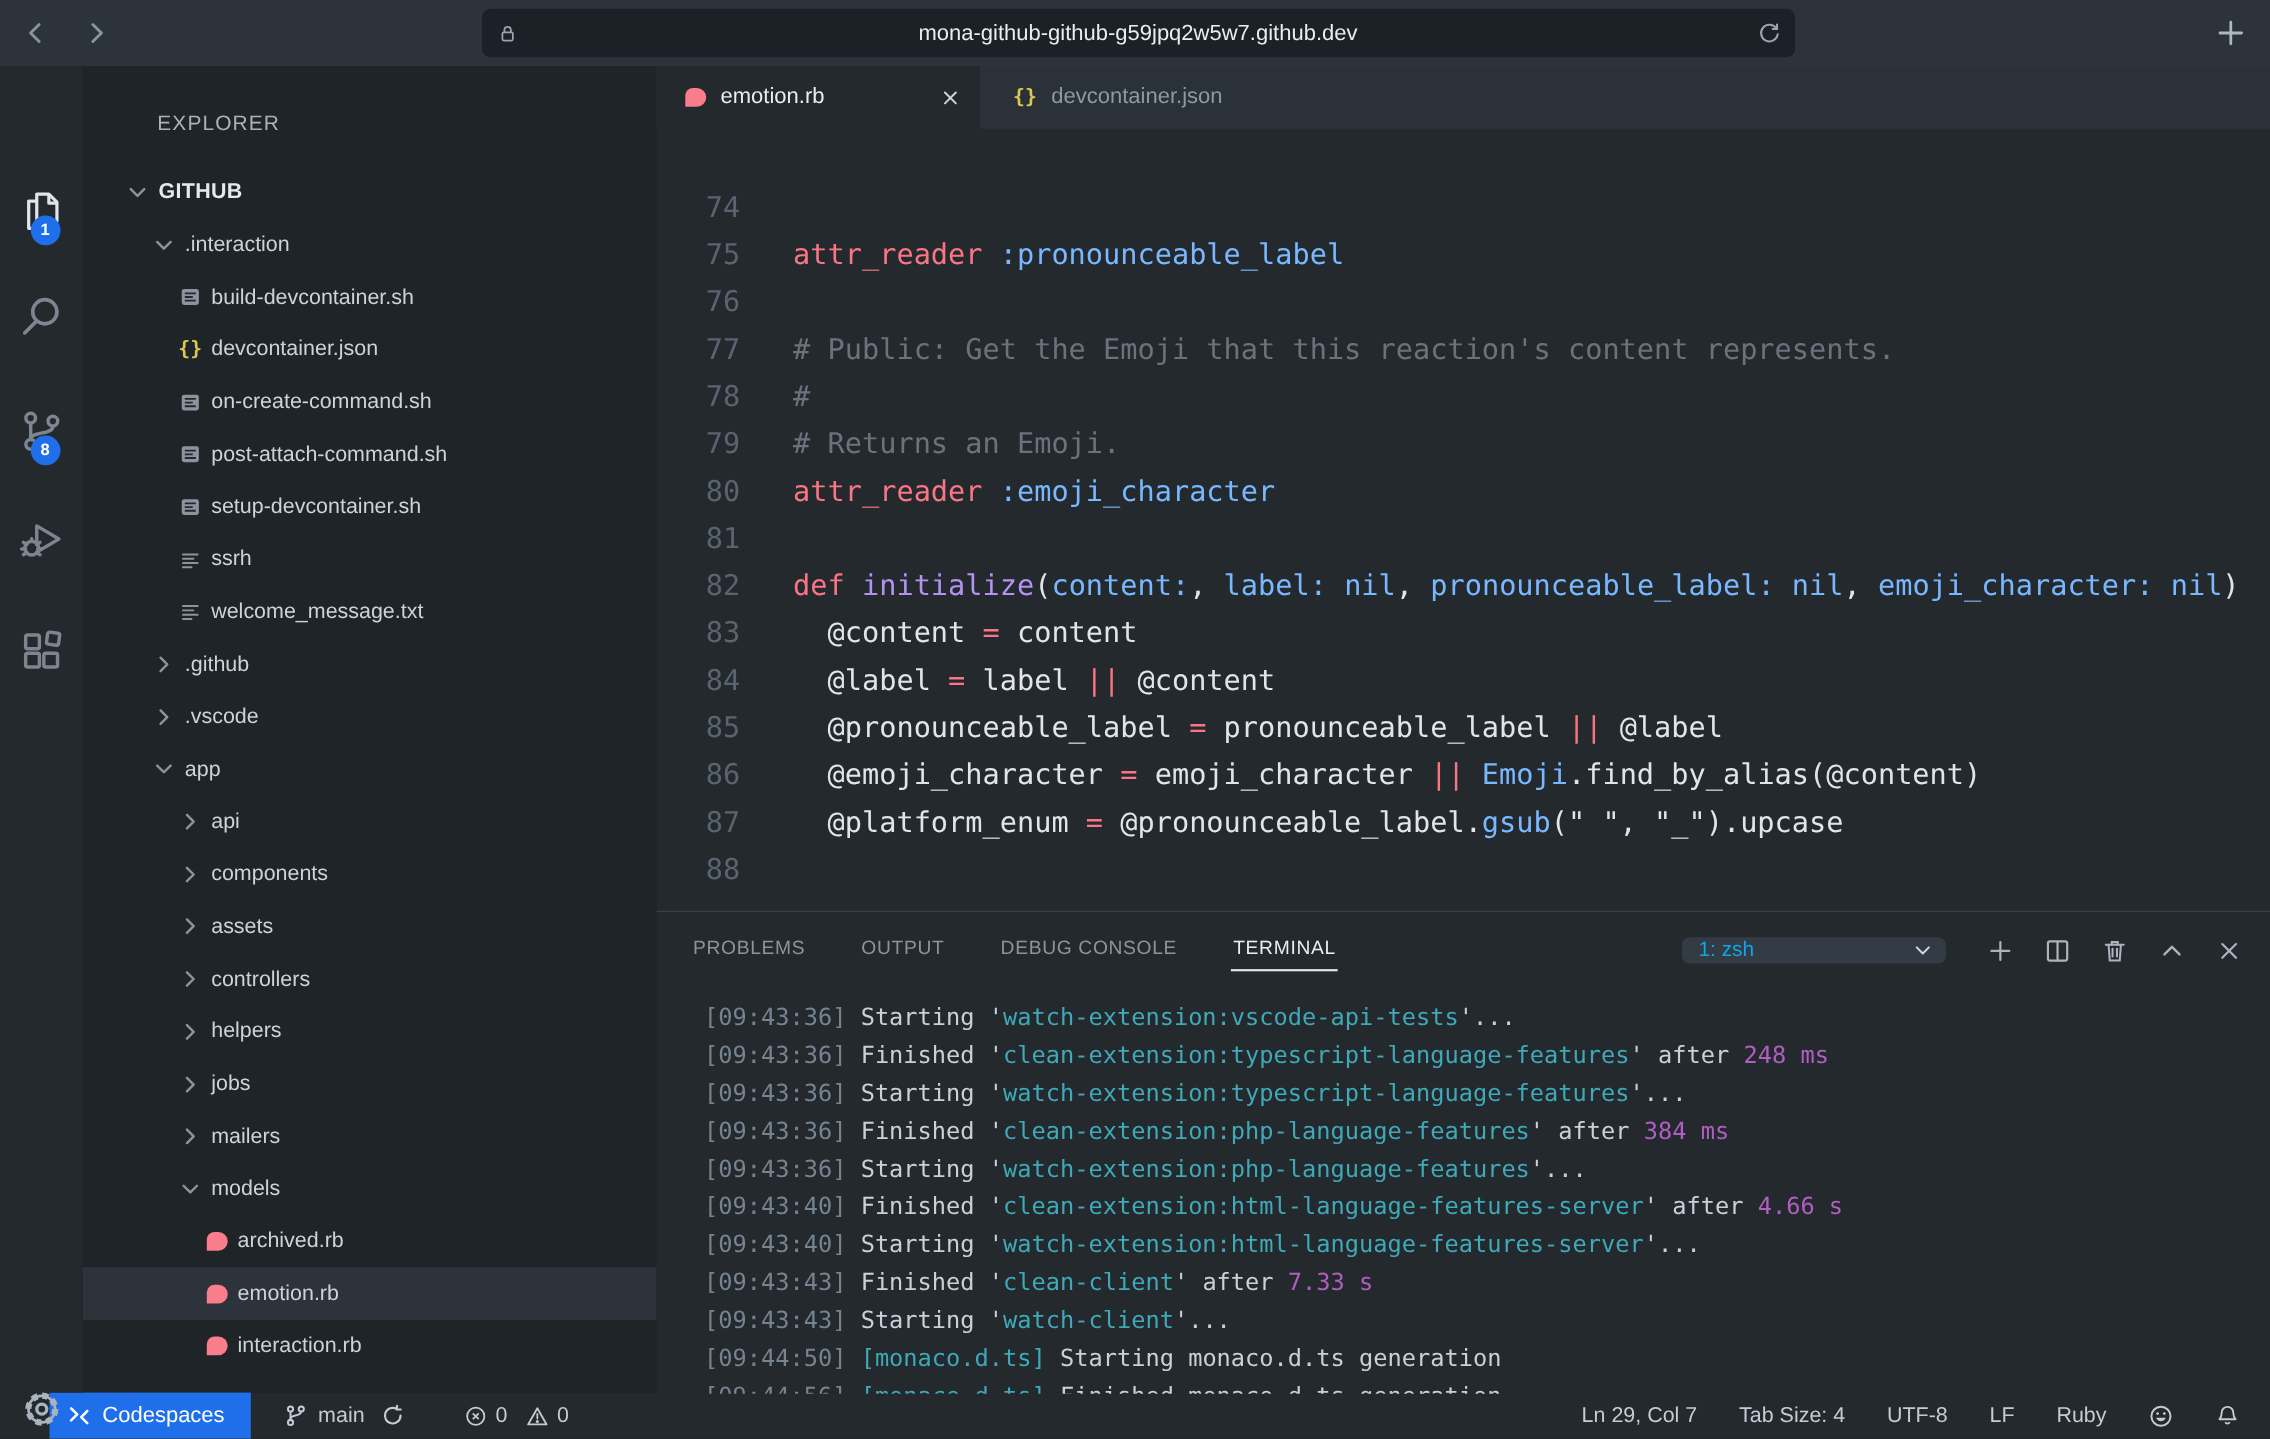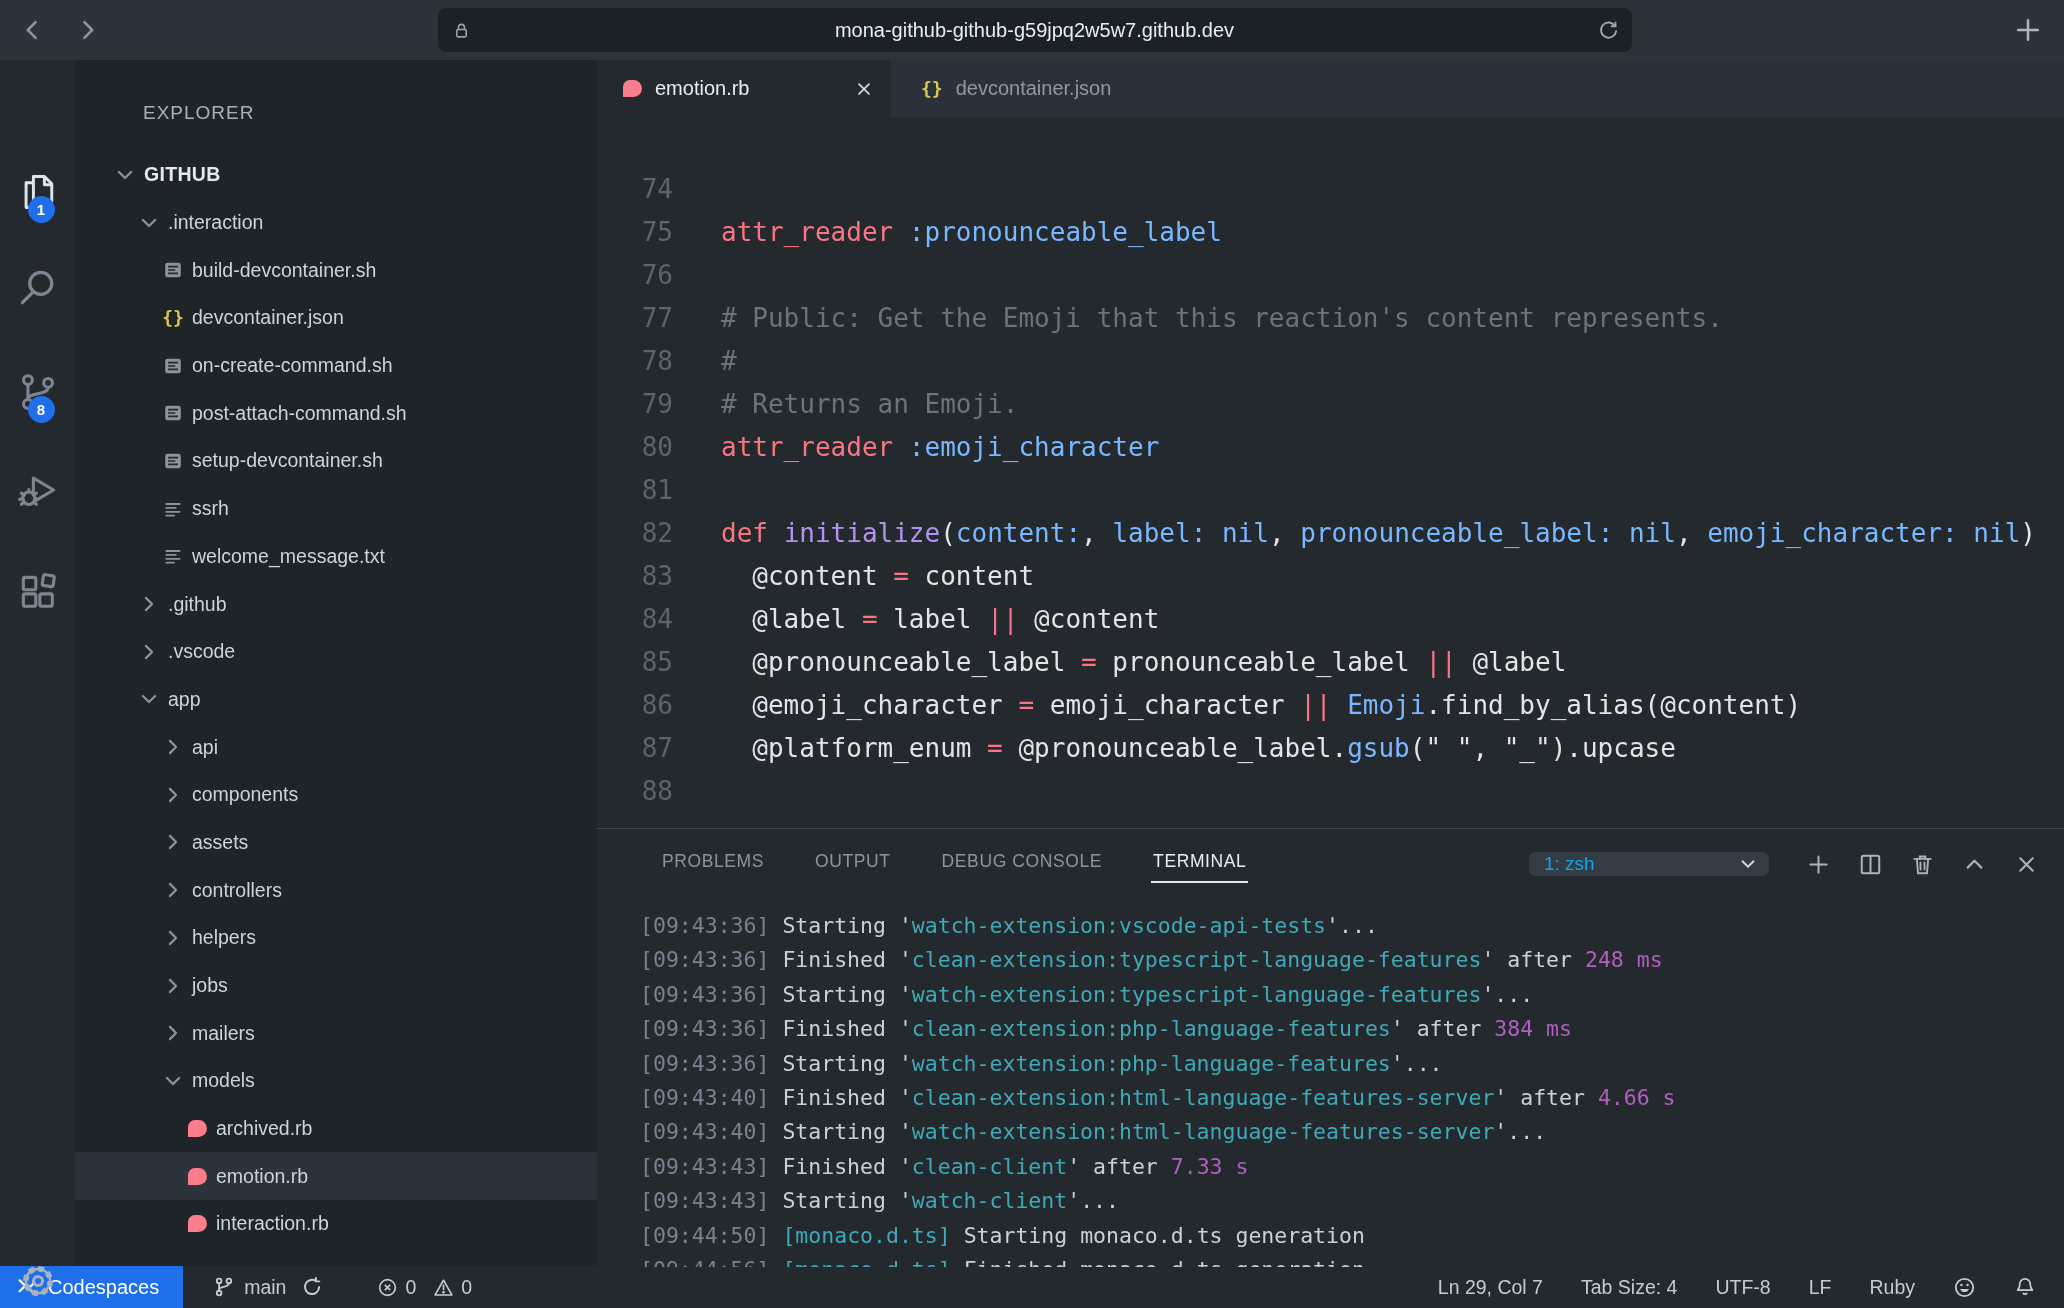--- a/index.html
+++ b/index.html
@@ -52,38 +52,38 @@
   .code-line .ln { width:76px; text-align:right; color:#5a6470; flex:none; }
   .code-line .code { margin-left:48px; }
   .seg-k { color:var(--kw); } .seg-o { color:var(--kw); }
   .seg-f { color:var(--func); }
   .seg-b { color:var(--const_blue); }
   .seg-c { color:var(--comment); }
   .seg-p { color:var(--code_fg); }
 
   .panel { height:438px; border-top:1px solid #3d444d; flex:none; }
   .panel-header { height:70px; display:flex; align-items:center; padding-left:31px; position:relative; }
-  .panel-tabs { display:flex; gap:47px;margin-left:32px; }
+  .panel-tabs { display:flex; gap:47px; }
   .ptab { font-size:17.5px; letter-spacing:.6px; color:#8b949e; padding:6px 2px 9px;
     border-bottom:2.5px solid transparent; cursor:pointer; }
   .ptab.active { color:#e6edf3; border-bottom-color:#dfe5ec; }
   .panel-actions { position:absolute; right:25px; top:0; height:100%; display:flex; align-items:center; gap:27px; }
   .term-select { width:240px; height:24px; background:#333b44; border-radius:7px; display:flex;
     align-items:center; padding:0 10px 0 15px; color:#0ea5e9; font-size:19px; margin-right:10px; }
   .term-select .sel-label { flex:1; }
   .terminal { height:368px; overflow:hidden; padding:10px 0 0 43px;
     font-family:"DejaVu Sans Mono",monospace; font-size:21.5px; line-height:34.4px; white-space:pre; }
   .tseg-t { color:var(--term_ts); }
   .tseg-p { color:var(--term_fg); }
   .tseg-cy { color:var(--term_cyan); }
   .tseg-m { color:var(--term_magenta); }
 
   
   .status-bar { height:42px; background:#24292e; display:flex; align-items:center;
-    font-size:19.5px; color:#c3ccd4; }
+    font-size:19.5px; color:#c3ccd4;margin-left:45px; }
   .sb-codespaces { background:var(--accent); color:#fff; height:100%; display:flex; align-items:center;
     gap:10px; padding:0 24px 0 16px; font-size:20px; font-weight:500; cursor:pointer; }
   .sb-group { display:flex; align-items:center; gap:9px; cursor:pointer; }
   .sb-branch { margin-left:30px; }
   .sb-problems { margin-left:54px; gap:7px; }
   .sb-problems .warn { margin-left:10px; }
   .sb-right { margin-left:auto; display:flex; align-items:center; gap:38px; padding-right:28px; }
   .sb-right > * { cursor:pointer; }
 </style>
 </head>

